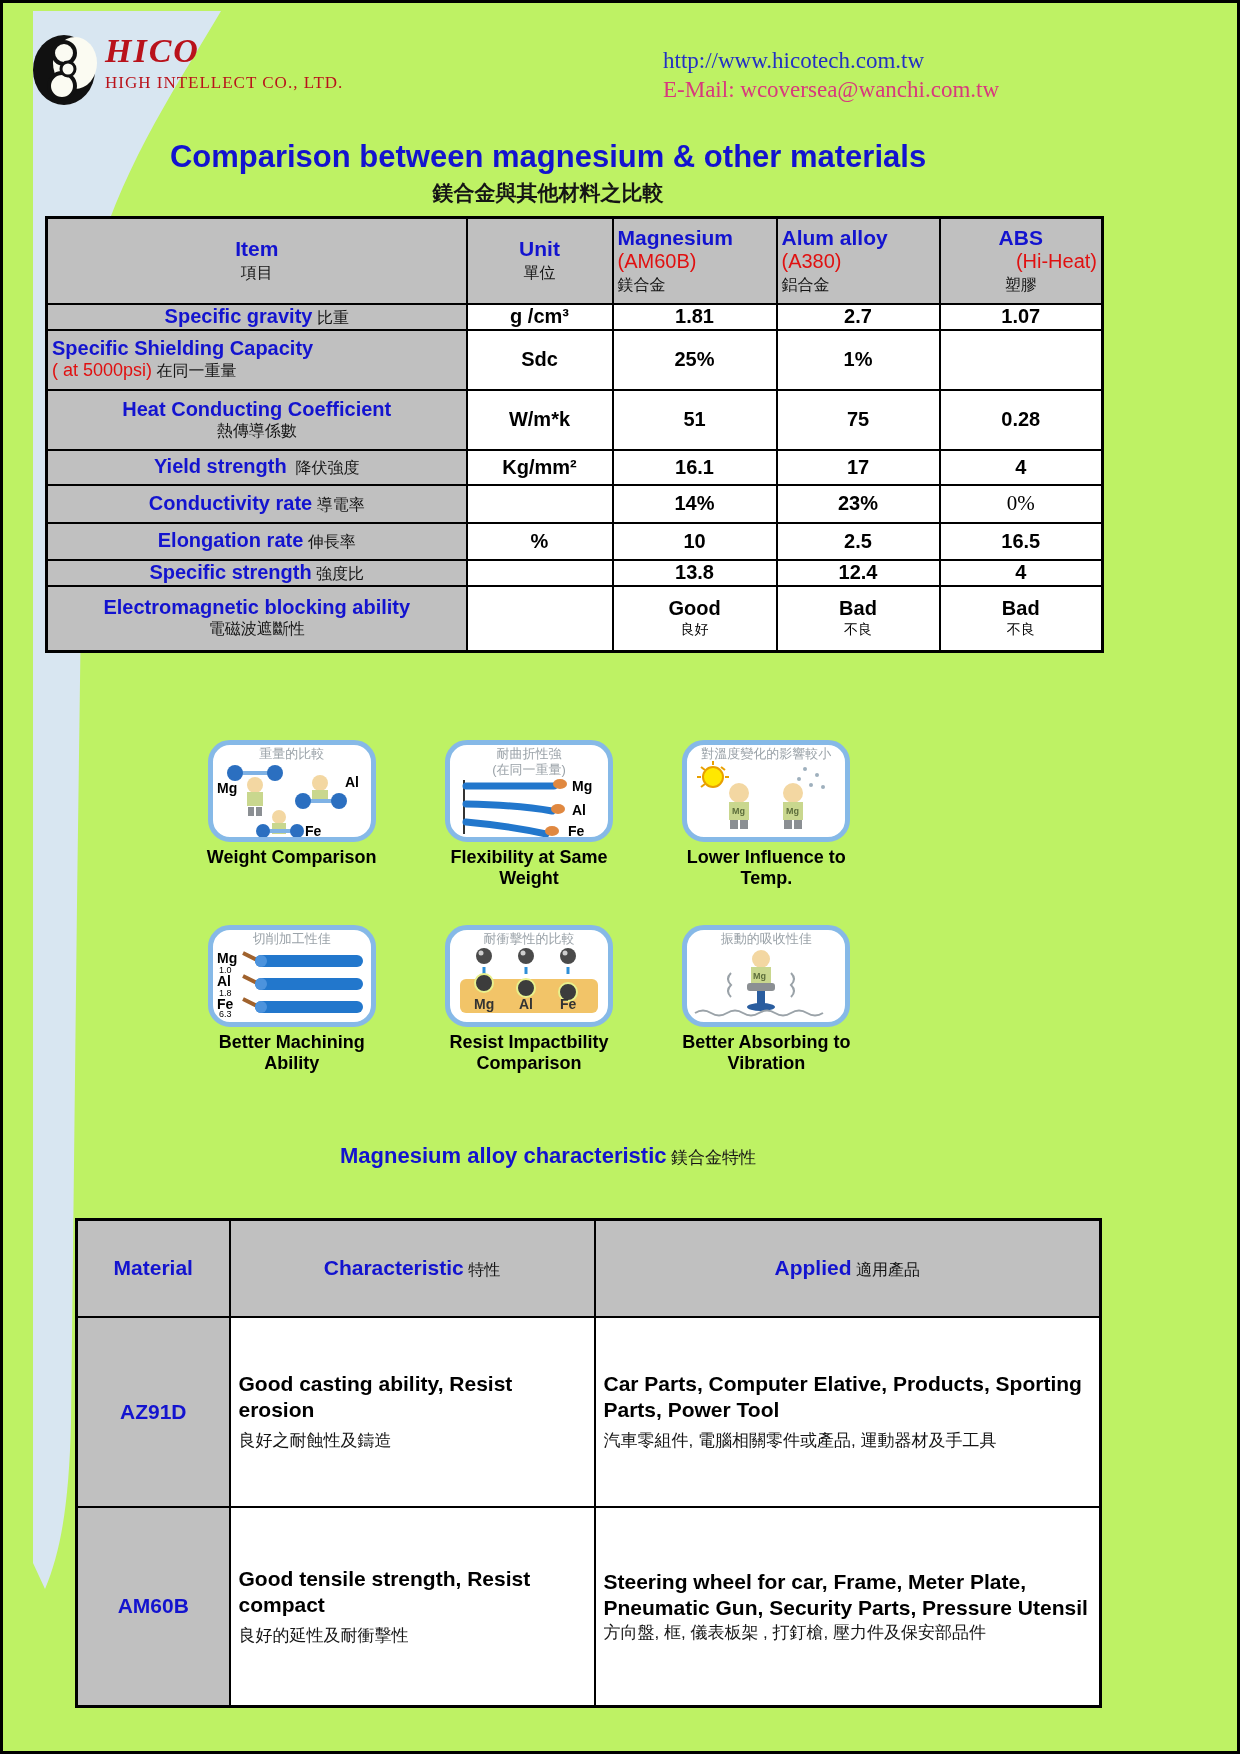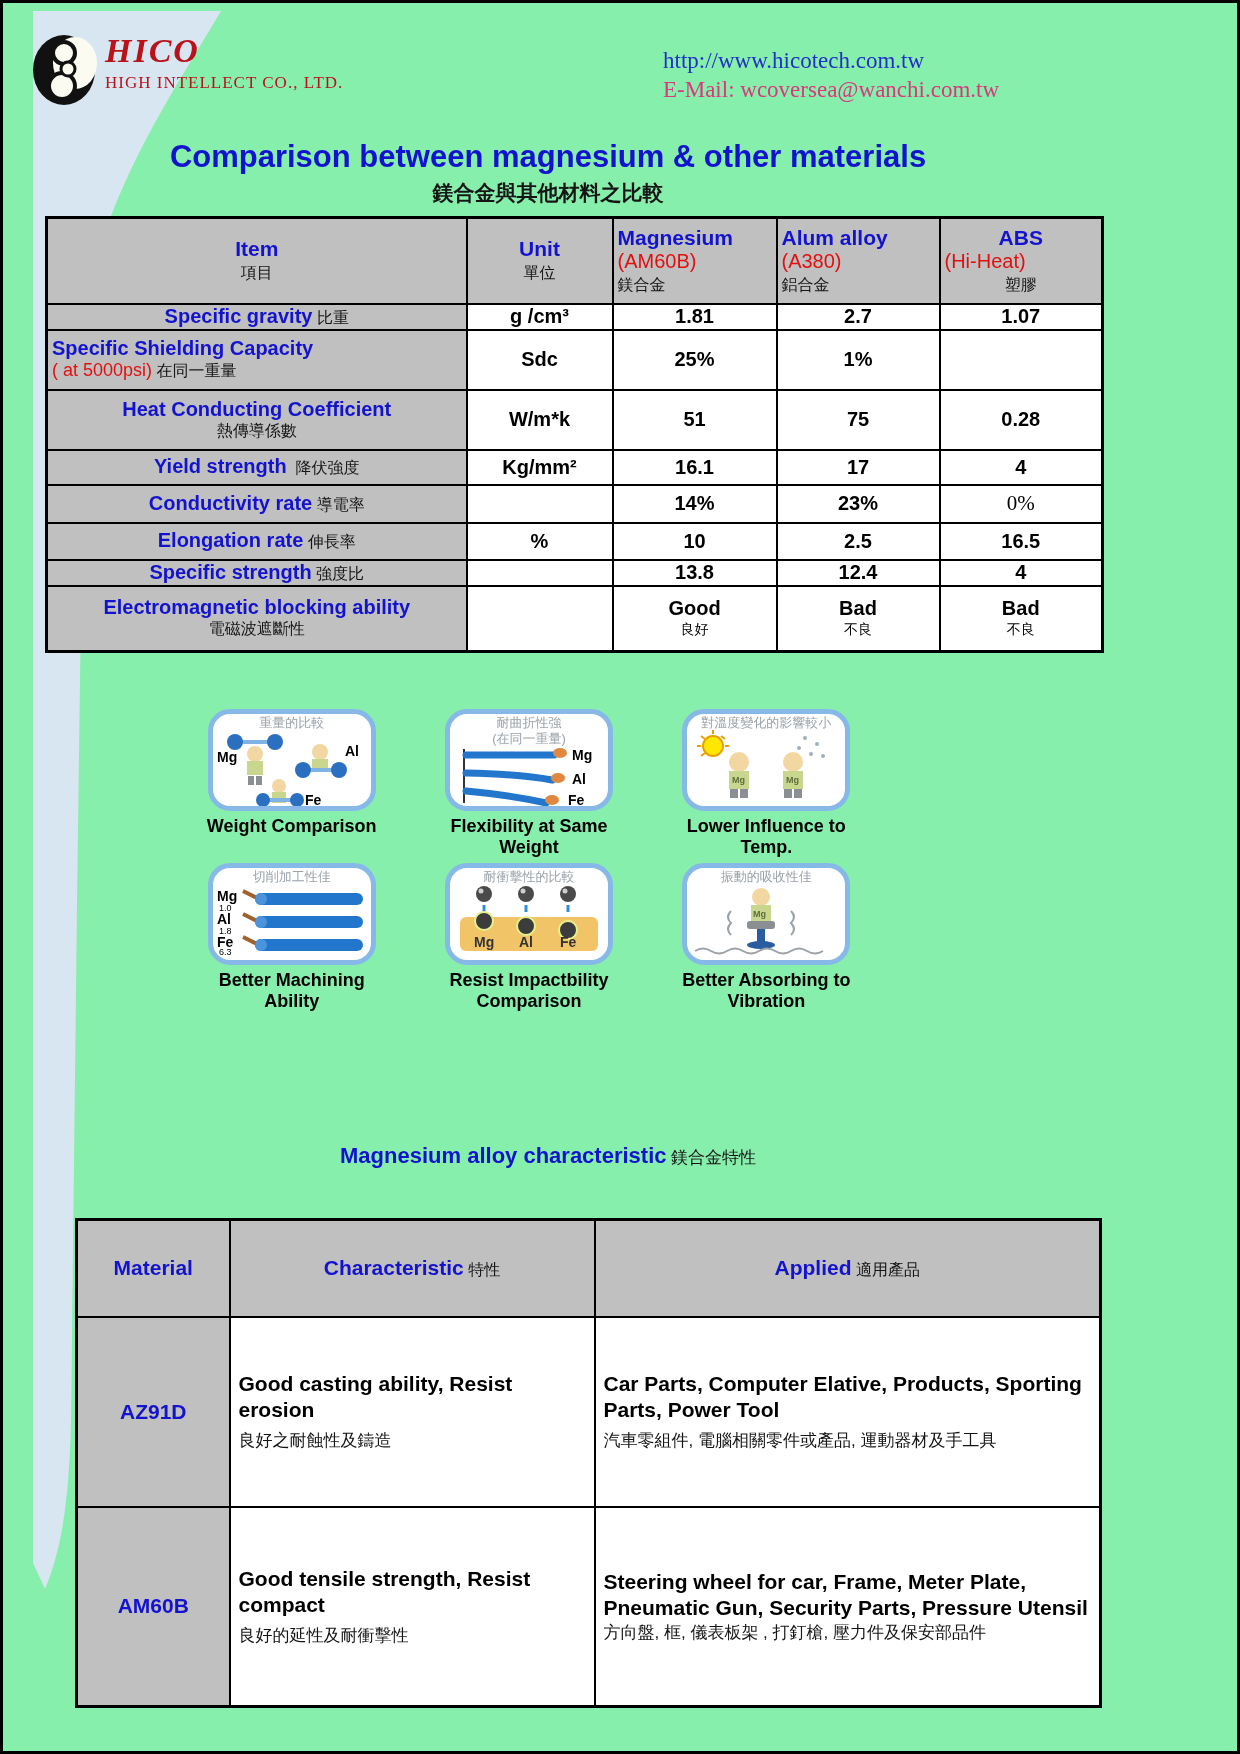--- a/index.html
+++ b/index.html
@@ -1,18 +1,18 @@
 <!DOCTYPE html>
 <html><head>
 <meta charset="utf-8">
 <style>
   html,body{margin:0;padding:0;background:#e8e8e8;}
   .page{
     position:relative;width:1234px;height:1748px;margin:0 auto;
-    background:#86efac;border:3px solid #000;overflow:hidden;
+    background:#bef264;border:3px solid #000;overflow:hidden;
     font-family:"Liberation Sans",sans-serif;
   }
   
   .swoosh{position:absolute;left:0;top:0;z-index:0;}
   
   .hdr{position:absolute;left:28px;top:30px;z-index:2;display:flex;align-items:flex-start;}
   .brand{margin-left:8px;}
   .brand-name{font-family:"Liberation Serif",serif;font-style:italic;font-weight:bold;
     font-size:34px;color:#b9121b;letter-spacing:2px;line-height:1.05;}
   .brand-sub{font-family:"Liberation Serif",serif;font-size:17px;color:#b9121b;margin-top:4px;letter-spacing:1px;}
@@ -39,21 +39,21 @@
   .ired{color:#e01010;font-size:18px;}
   td.item.left{text-align:left;}
   td.unit{text-align:center;font-weight:bold;font-size:20px;color:#000;}
   td.val{text-align:center;font-weight:bold;font-size:20px;color:#000;margin-left:7px;}
   td.val .vzh{font-size:14px;font-weight:normal;margin-top:1px;}
   td.val .vzh:empty{display:none;}
   td.val.serif{font-family:"Liberation Serif",serif;font-weight:normal;font-size:21px;}
   
   .cards{position:absolute;left:170px;top:706px;width:712px;z-index:2;
     display:grid;grid-template-columns:1fr 1fr 1fr;row-gap:6px;justify-items:center;}
-  .cardcell{display:flex;flex-direction:column;align-items:center;}
+  .cardcell{display:flex;flex-direction:column;align-items:center;margin-top:31px;}
   .card{width:168px;height:102px;border:5px solid #86b9e7;border-radius:22px;background:#fff;
     box-sizing:border-box;overflow:hidden;position:relative;}
   .card-zh{color:#9aa2a8;font-size:13px;text-align:center;margin-top:2px;line-height:1.1;white-space:nowrap;}
   .card svg{display:block;margin:0 auto;}
   .card-caption{font-size:18px;font-weight:bold;color:#000;text-align:center;line-height:1.15;
     margin-top:5px;max-width:192px;}
   
   .sec2{position:absolute;left:0;top:1140px;width:1090px;text-align:center;z-index:2;}
   .sec2 .t-en{color:#1313cf;font-weight:bold;font-size:22px;}
   .sec2 .t-zh{color:#151515;font-size:17px;}
@@ -122,21 +122,21 @@
         <div class="hred">(AM60B)</div>
         <div class="hzh-l">鎂合金</div>
       </td>
       <td class="gray">
         <div class="hblue-l">Alum alloy</div>
         <div class="hred">(A380)</div>
         <div class="hzh-l">鋁合金</div>
       </td>
       <td class="gray">
         <div class="hblue">ABS</div>
-        <div class="hred" style="text-align:left">(Hi-Heat)</div>
+        <div class="hred" style="text-align:right">(Hi-Heat)</div>
         <div class="hzh">塑膠</div>
       </td>
     </tr>
 
     <tr style="height:20px">
       <td class="item gray"><span class="ien">Specific gravity</span> <span class="izh">比重</span></td>
       <td class="unit">g /cm³</td>
       <td class="val">1.81</td>
       <td class="val">2.7</td>
       <td class="val">1.07</td>

